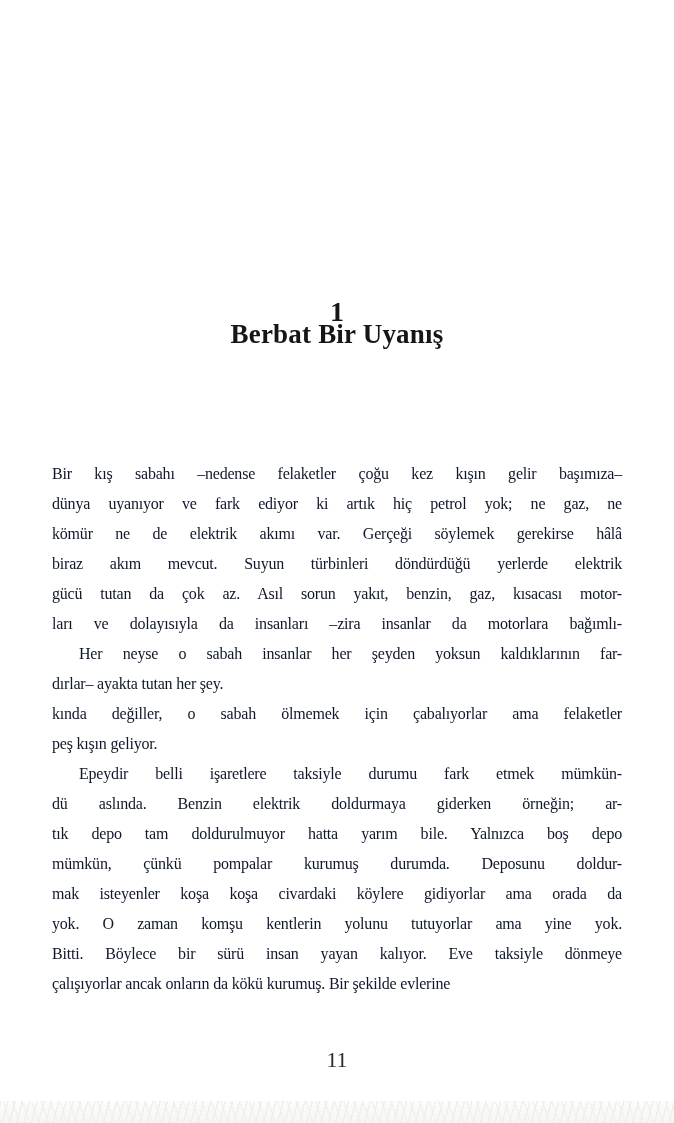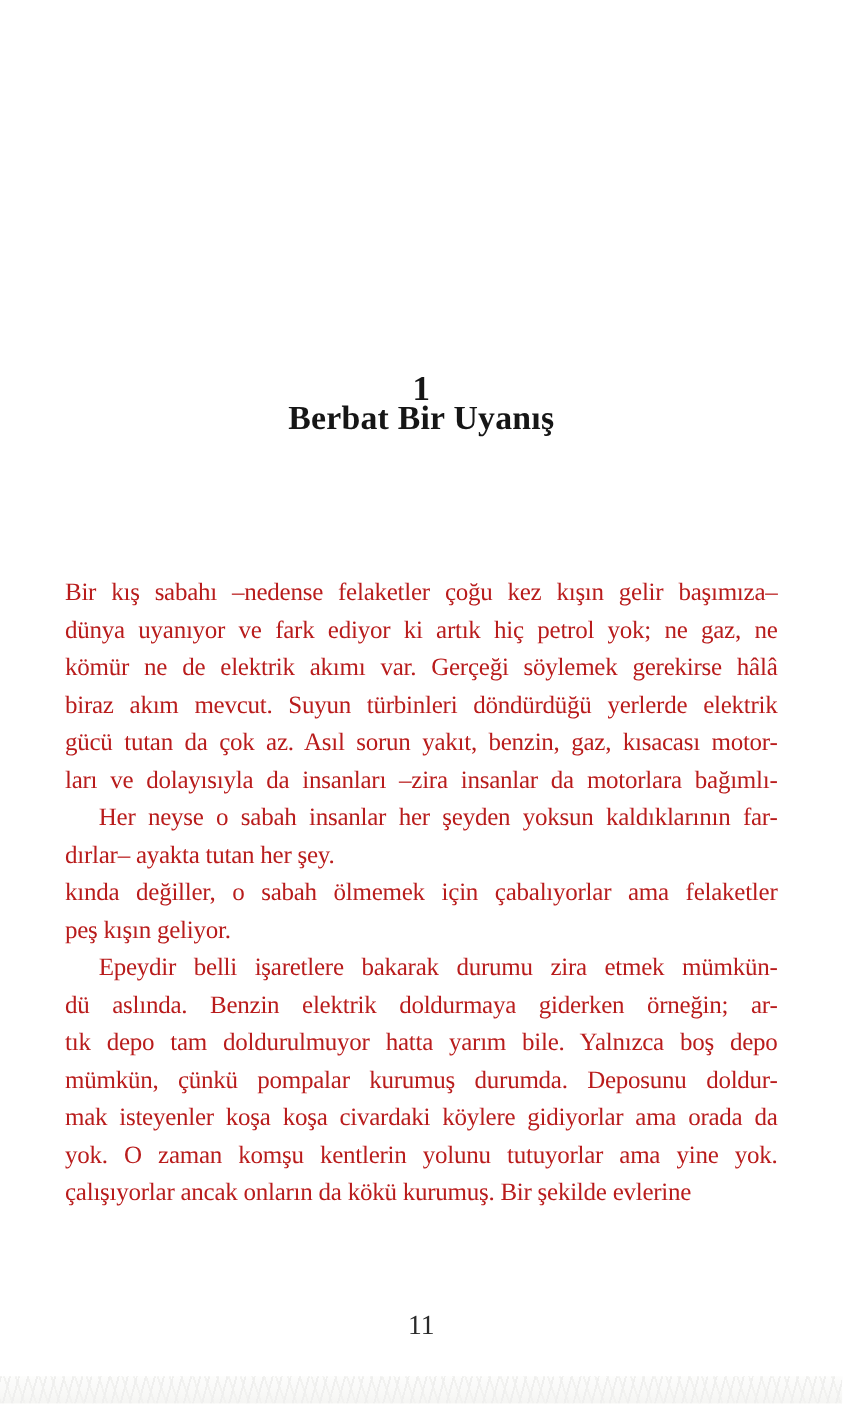--- a/index.html
+++ b/index.html
@@ -42,26 +42,26 @@
   }
   .text-block {
     position: absolute;
     left: 52px;
     top: 459px;
     width: 570px;
   }
   .line {
     height: 30px;
     line-height: 30px;
-    font-size: 20px;
+    font-size: 16px;
     letter-spacing: -0.2px;
     white-space: nowrap;
     text-align: justify;
     text-align-last: justify;
-    color: #b91c1c;
+    color: #0f172a;
   }
   .line.last {
     text-align: left;
     text-align-last: left;
   }
   .line.indent {
     text-indent: 27px;
   }
   .page-number {
     position: absolute;
@@ -99,26 +99,27 @@
       <div class="line">Bir kış sabahı –nedense felaketler çoğu kez kışın gelir başımıza–</div>
       <div class="line">dünya uyanıyor ve fark ediyor ki artık hiç petrol yok; ne gaz, ne</div>
       <div class="line">kömür ne de elektrik akımı var. Gerçeği söylemek gerekirse hâlâ</div>
       <div class="line">biraz akım mevcut. Suyun türbinleri döndürdüğü yerlerde elektrik</div>
       <div class="line">gücü tutan da çok az. Asıl sorun yakıt, benzin, gaz, kısacası motor-</div>
       <div class="line">ları ve dolayısıyla da insanları –zira insanlar da motorlara bağımlı-</div>
       <div class="line indent">Her neyse o sabah insanlar her şeyden yoksun kaldıklarının far-</div>
       <div class="line last">dırlar– ayakta tutan her şey.</div>
       <div class="line">kında değiller, o sabah ölmemek için çabalıyorlar ama felaketler</div>
       <div class="line last">peş kışın geliyor.</div>
-      <div class="line indent">Epeydir belli işaretlere bakarak durumu zira etmek mümkün-</div>
+      <div class="line indent">Epeydir belli işaretlere taksiyle durumu fark etmek mümkün-</div>
       <div class="line">dü aslında. Benzin elektrik doldurmaya giderken örneğin; ar-</div>
       <div class="line">tık depo tam doldurulmuyor hatta yarım bile. Yalnızca boş depo</div>
       <div class="line">mümkün, çünkü pompalar kurumuş durumda. Deposunu doldur-</div>
       <div class="line">mak isteyenler koşa koşa civardaki köylere gidiyorlar ama orada da</div>
       <div class="line">yok. O zaman komşu kentlerin yolunu tutuyorlar ama yine yok.</div>
+      <div class="line">Bitti. Böylece bir sürü insan yayan kalıyor. Eve taksiyle dönmeye</div>
       <div class="line last">çalışıyorlar ancak onların da kökü kurumuş. Bir şekilde evlerine</div>
     </div>
 
   <div class="page-number">11</div>
 
   <div class="page-edge-texture"></div>
 
 </div>
 
 </body></html>

